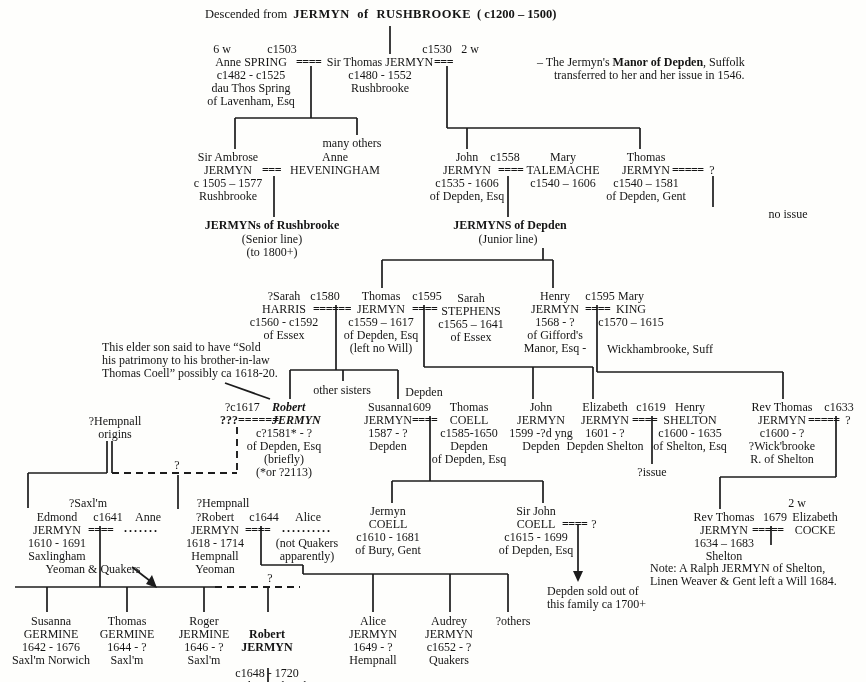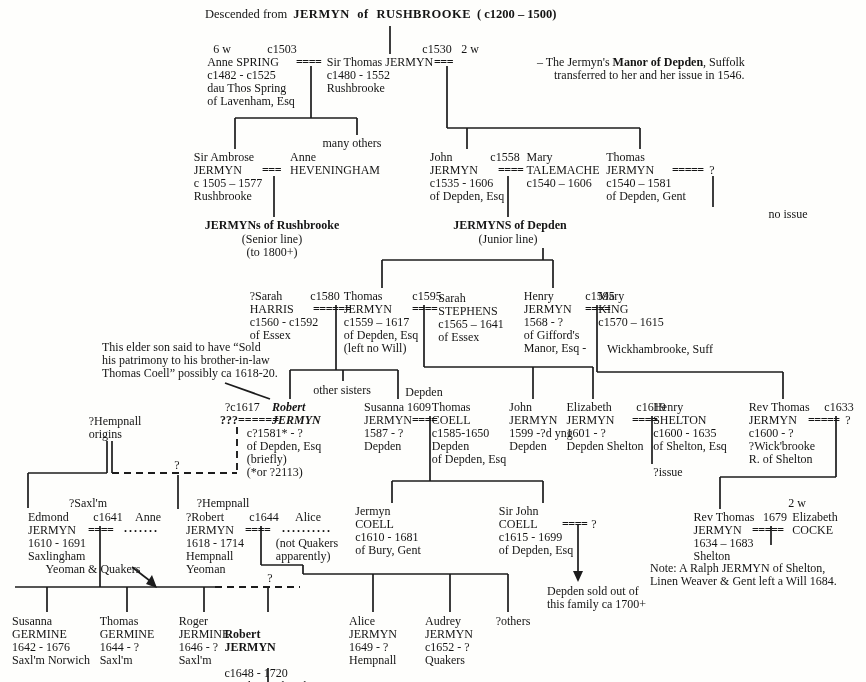--- a/index.html
+++ b/index.html
@@ -1,19 +1,19 @@
 <!DOCTYPE html>
 <html><head>
 <meta charset="utf-8">
 <style>
   html,body{margin:0;padding:0;background:#e8e8e8}
   .page{position:relative;width:866px;height:682px;background:#fefefc;overflow:hidden;
         font-family:"Liberation Serif","DejaVu Serif",serif;font-size:12px;line-height:13px;color:#141414}
   svg.lines{position:absolute;left:0;top:0;width:866px;height:682px}
-  .blk{position:absolute;white-space:pre-line;transform:translateX(-50%)}
+  .blk{position:absolute;white-space:pre-line;text-align:center;transform:translateX(-50%)}
   .l{transform:none;text-align:left}
   .lab{position:absolute;transform:translateX(-50%);white-space:nowrap}
   .labl{position:absolute;white-space:nowrap}
   .eq{position:absolute;font-weight:bold;letter-spacing:-0.5px;white-space:nowrap}
   .dots{position:absolute;font-weight:bold;letter-spacing:2px;white-space:nowrap}
   .b{font-weight:bold}
   .bi{font-weight:bold;font-style:italic}
   .u{font-weight:bold;}
   .title{position:absolute;font-size:12.5px;white-space:nowrap}
   .title span{margin-right:6px}
@@ -212,21 +212,21 @@
   <div class="blk" style="left:605px;top:401px">Elizabeth
 JERMYN
 1601 - ?
 Depden Shelton</div>
   <div class="lab" style="left:651px;top:401px">c1619</div>
   <span class="eq" style="left:632px;top:414px">====</span>
   <div class="blk" style="left:690px;top:401px">Henry
 SHELTON
 c1600 - 1635
 of Shelton, Esq</div>
-  <div class="lab" style="left:668px;top:466px">?issue</div>
+  <div class="lab" style="left:652px;top:466px">?issue</div>
   <div class="blk" style="left:782px;top:401px">Rev Thomas
 JERMYN
 c1600 - ?
 ?Wick'brooke
 R. of Shelton</div>
   <div class="lab" style="left:839px;top:401px">c1633</div>
   <span class="eq" style="left:808px;top:414px">=====</span>
   <div class="lab" style="left:848px;top:414px">?</div>
   <div class="lab" style="left:177px;top:459px">?</div>
 

